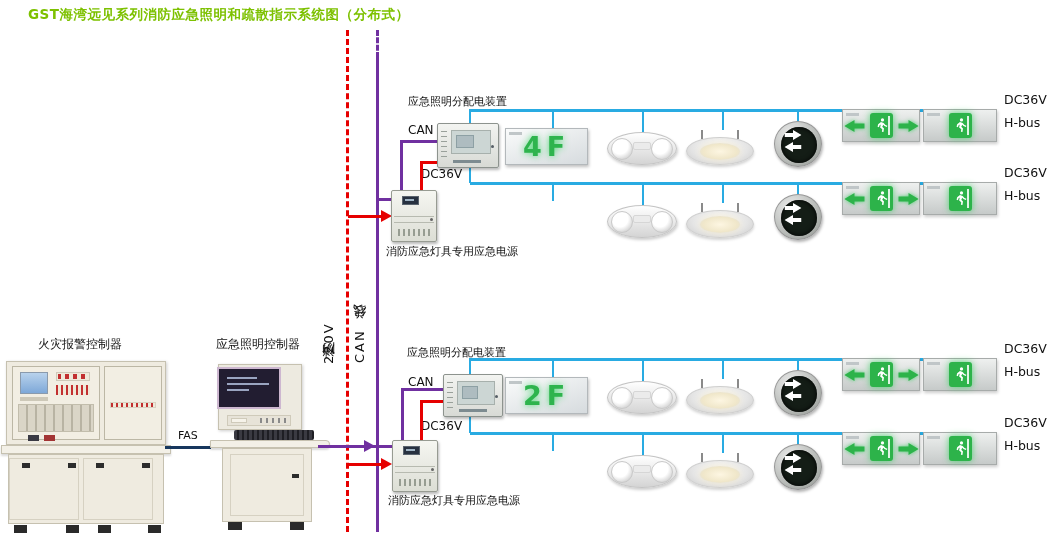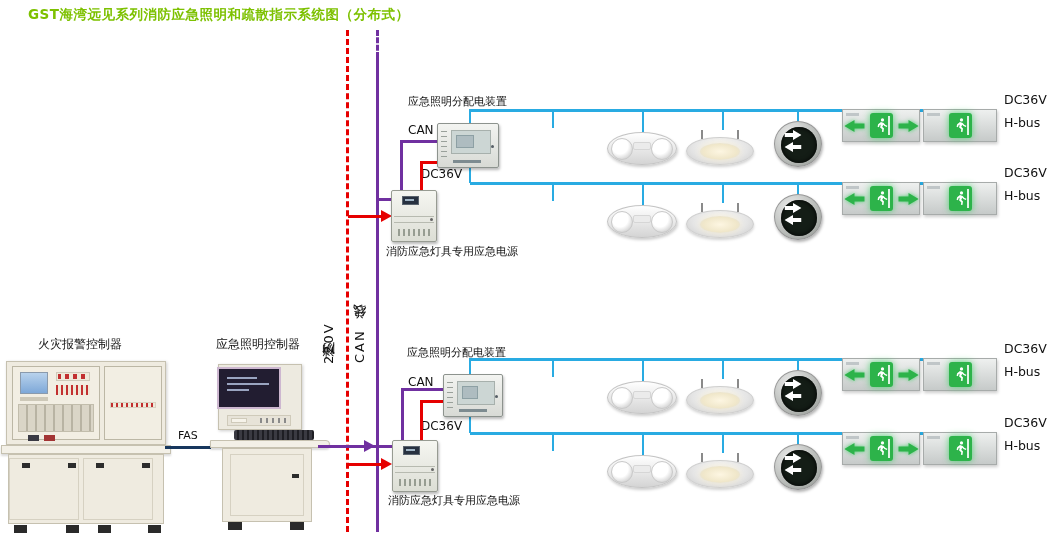--- a/index.html
+++ b/index.html
@@ -295,20 +295,24 @@
   </div>
 
   <div class="floor-row" style="top:109px">
     <div class="bus-line"></div>
     <div class="drop" style="left:82px;height:16px"></div>
     <div class="drop" style="left:172px;height:20px"></div>
     <div class="drop" style="left:252px;height:18px"></div>
     <div class="drop" style="left:327px;height:9px"></div>
     <div class="drop" style="left:409px;height:16px"></div>
     <div class="drop" style="left:491px;height:16px"></div>
+    <div class="floor-sign" style="left:35px;top:19px">
+      <i class="brand"></i>
+      <span class="fs-txt">4F</span>
+    </div>
     <div class="oval-light" style="left:137px;top:23px">
       <i class="lamp l"></i>
         <i class="lamp r"></i>
         <i class="oval-mid"></i>
     </div>
     <div class="downlight" style="left:216px;top:21px">
       <i class="dl-pin l"></i>
         <i class="dl-pin r"></i>
       <i class="dl-outer"></i>
         <i class="dl-inner"></i>
@@ -403,20 +407,24 @@
   </div>
 
   <div class="floor-row" style="top:358px">
     <div class="bus-line"></div>
     <div class="drop" style="left:82px;height:16px"></div>
     <div class="drop" style="left:172px;height:20px"></div>
     <div class="drop" style="left:252px;height:18px"></div>
     <div class="drop" style="left:327px;height:9px"></div>
     <div class="drop" style="left:409px;height:16px"></div>
     <div class="drop" style="left:491px;height:16px"></div>
+    <div class="floor-sign" style="left:35px;top:19px">
+      <i class="brand"></i>
+      <span class="fs-txt">2F</span>
+    </div>
     <div class="oval-light" style="left:137px;top:23px">
       <i class="lamp l"></i>
         <i class="lamp r"></i>
         <i class="oval-mid"></i>
     </div>
     <div class="downlight" style="left:216px;top:21px">
       <i class="dl-pin l"></i>
         <i class="dl-pin r"></i>
       <i class="dl-outer"></i>
         <i class="dl-inner"></i>

